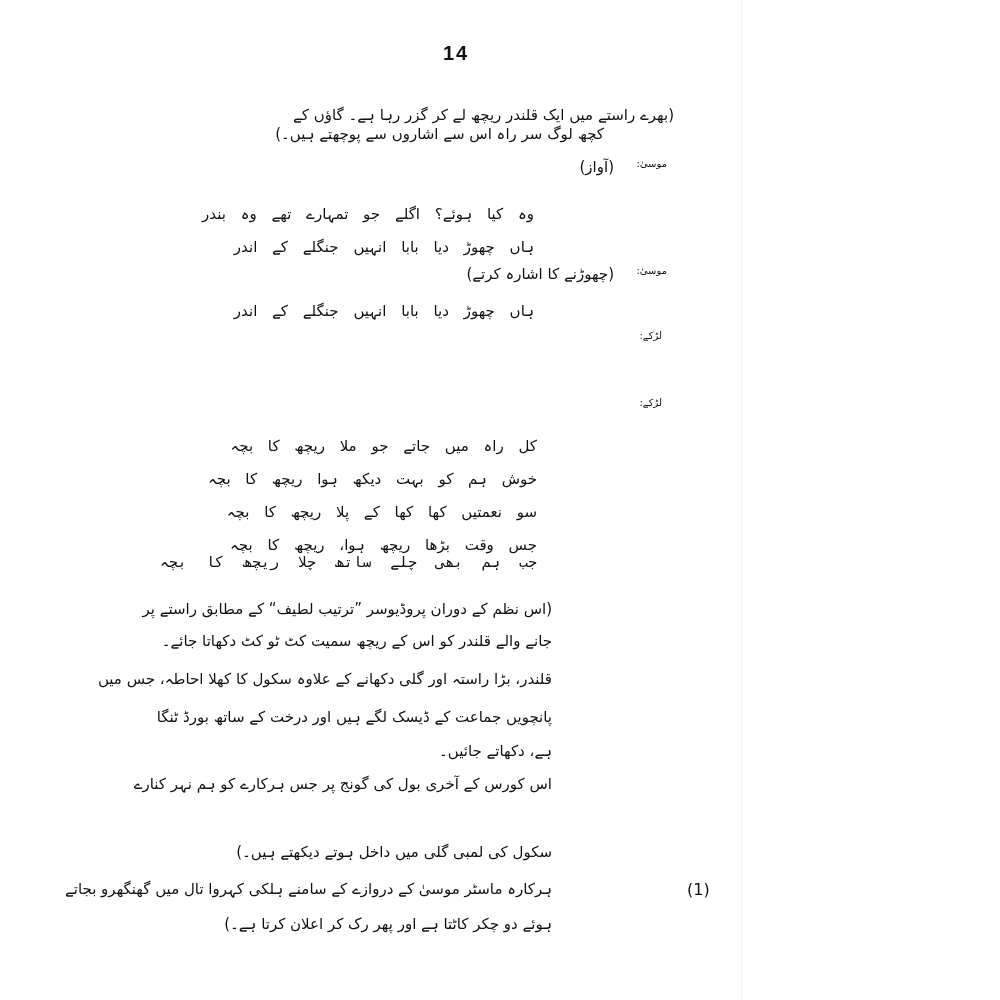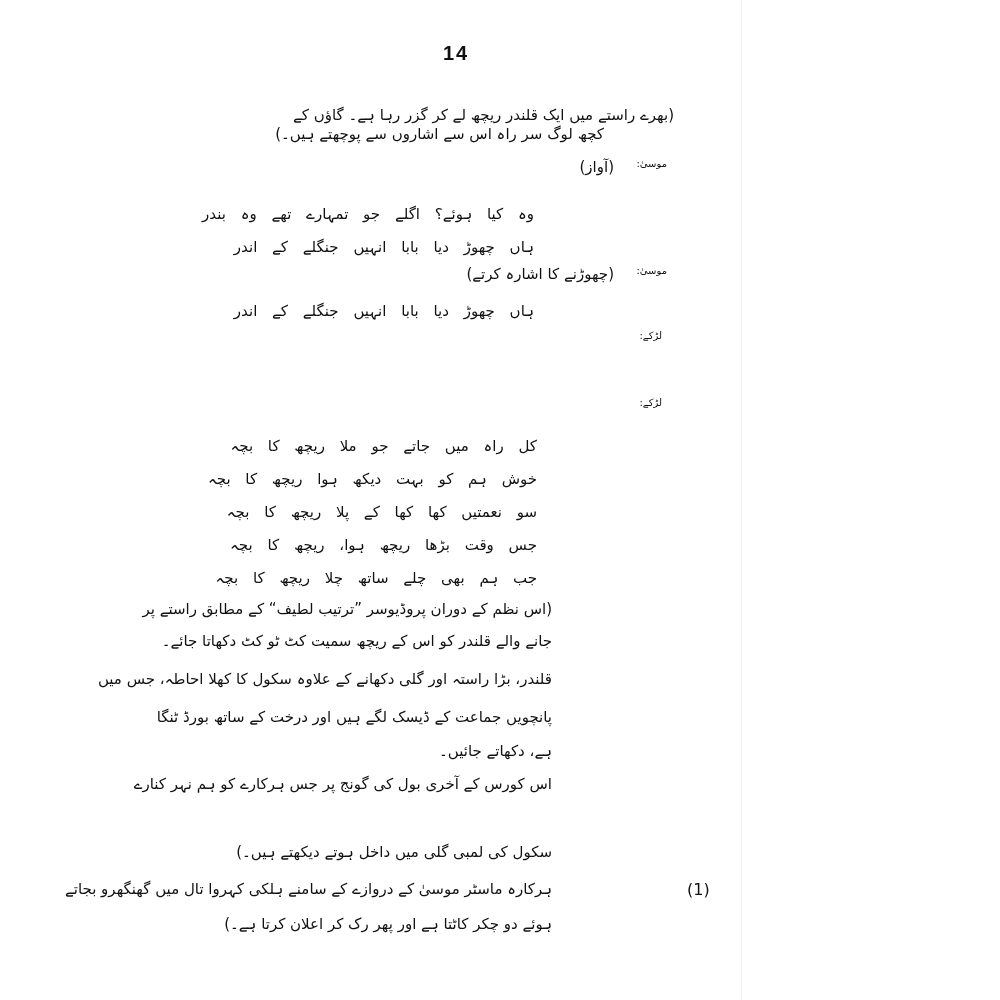--- a/index.html
+++ b/index.html
@@ -34,21 +34,21 @@
   <div class="ur verse" style="right:398px; top:302px;">ہاں چھوڑ دیا بابا انہیں جنگلے کے اندر</div>
 
   <div class="sp" style="right:270px; top:330px;">لڑکے:</div>
 
   <div class="sp" style="right:270px; top:397px;">لڑکے:</div>
 
   <div class="ur verse" style="right:395px; top:437px;">کل راہ میں جاتے جو ملا ریچھ کا بچہ</div>
   <div class="ur verse" style="right:395px; top:503px;">سو نعمتیں کھا کھا کے پلا ریچھ کا بچہ</div>
   <div class="ur verse" style="right:395px; top:470px;">خوش ہم کو بہت دیکھ ہوا ریچھ کا بچہ</div>
   <div class="ur verse" style="right:395px; top:536px;">جس وقت بڑھا ریچھ ہوا، ریچھ کا بچہ</div>
-  <div class="ur verse" style="right:395px; top:569px;">جب ہم بھی چلے ساتھ چلا ریچھ کا بچہ</div>
+  <div class="ur verse" style="right:395px; top:553px;font-family:Liberation Mono, monospace;">جب ہم بھی چلے ساتھ چلا ریچھ کا بچہ</div>
 
   <div class="ur" style="right:380px; top:600px;">(اس نظم کے دوران پروڈیوسر ”ترتیب لطیف“ کے مطابق راستے پر</div>
   <div class="ur" style="right:380px; top:632px;">جانے والے قلندر کو اس کے ریچھ سمیت کٹ ٹو کٹ دکھاتا جائے۔</div>
   <div class="ur" style="right:380px; top:670px;">قلندر، بڑا راستہ اور گلی دکھانے کے علاوہ سکول کا کھلا احاطہ، جس میں</div>
   <div class="ur" style="right:380px; top:708px;">پانچویں جماعت کے ڈیسک لگے ہیں اور درخت کے ساتھ بورڈ ٹنگا</div>
   <div class="ur" style="right:380px; top:742px;">ہے، دکھاتے جائیں۔</div>
 
   <div class="ur" style="right:380px; top:775px;">اس کورس کے آخری بول کی گونج پر جس ہرکارے کو ہم نہر کنارے</div>
   <div class="ur" style="right:380px; top:843px;">سکول کی لمبی گلی میں داخل ہوتے دیکھتے ہیں۔)</div>
 

